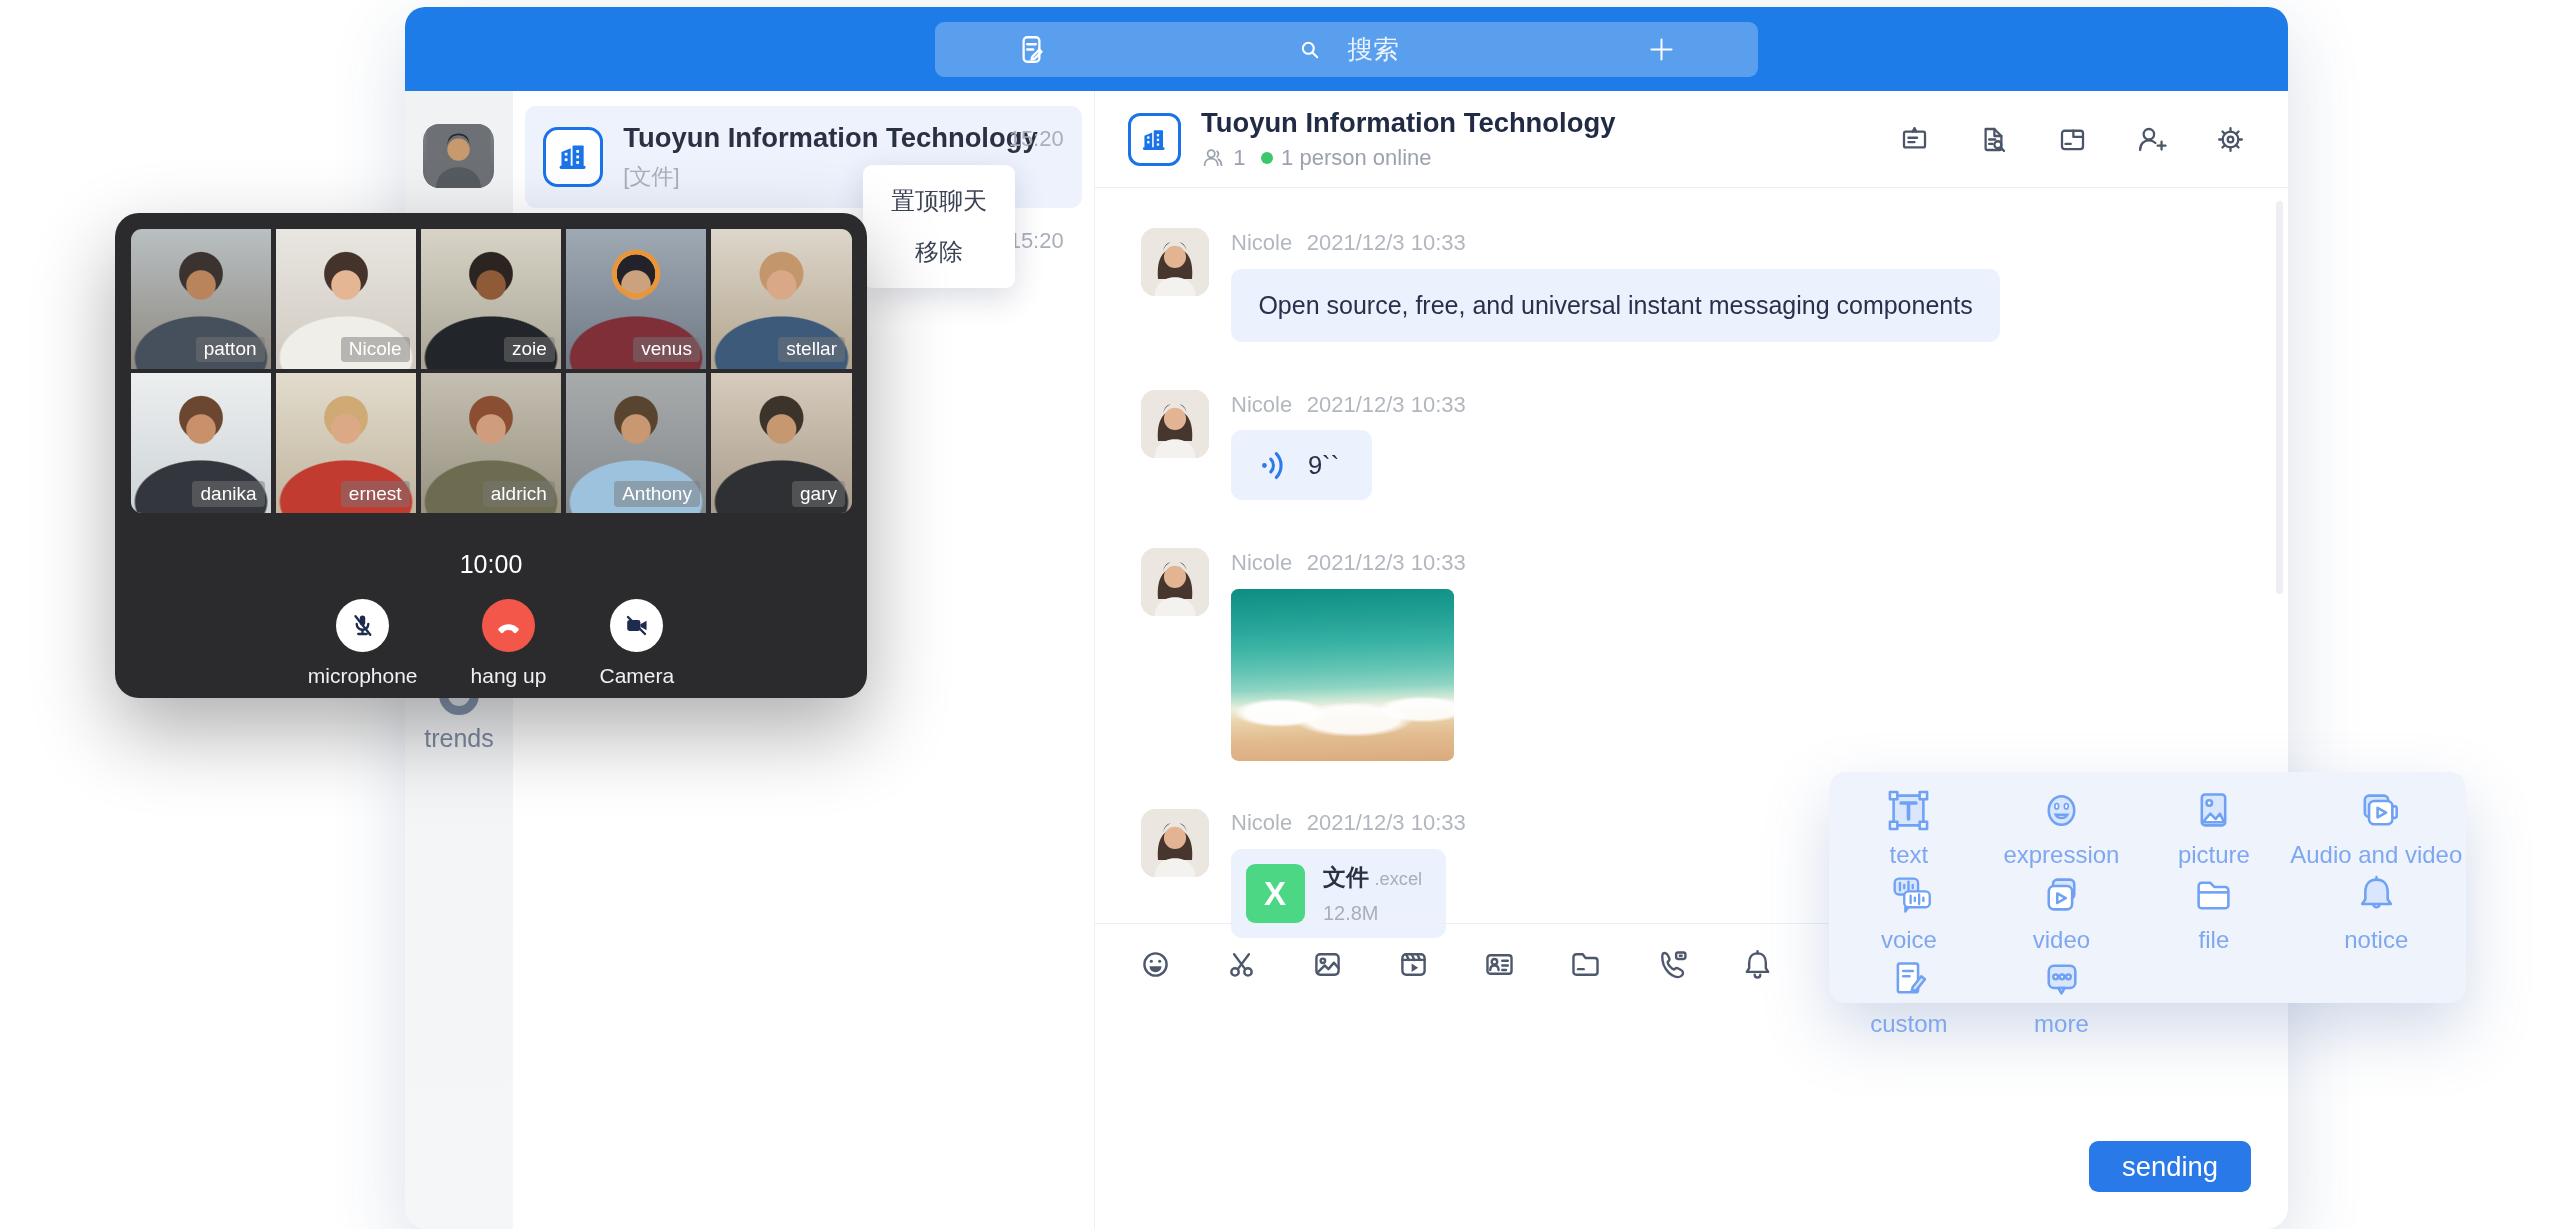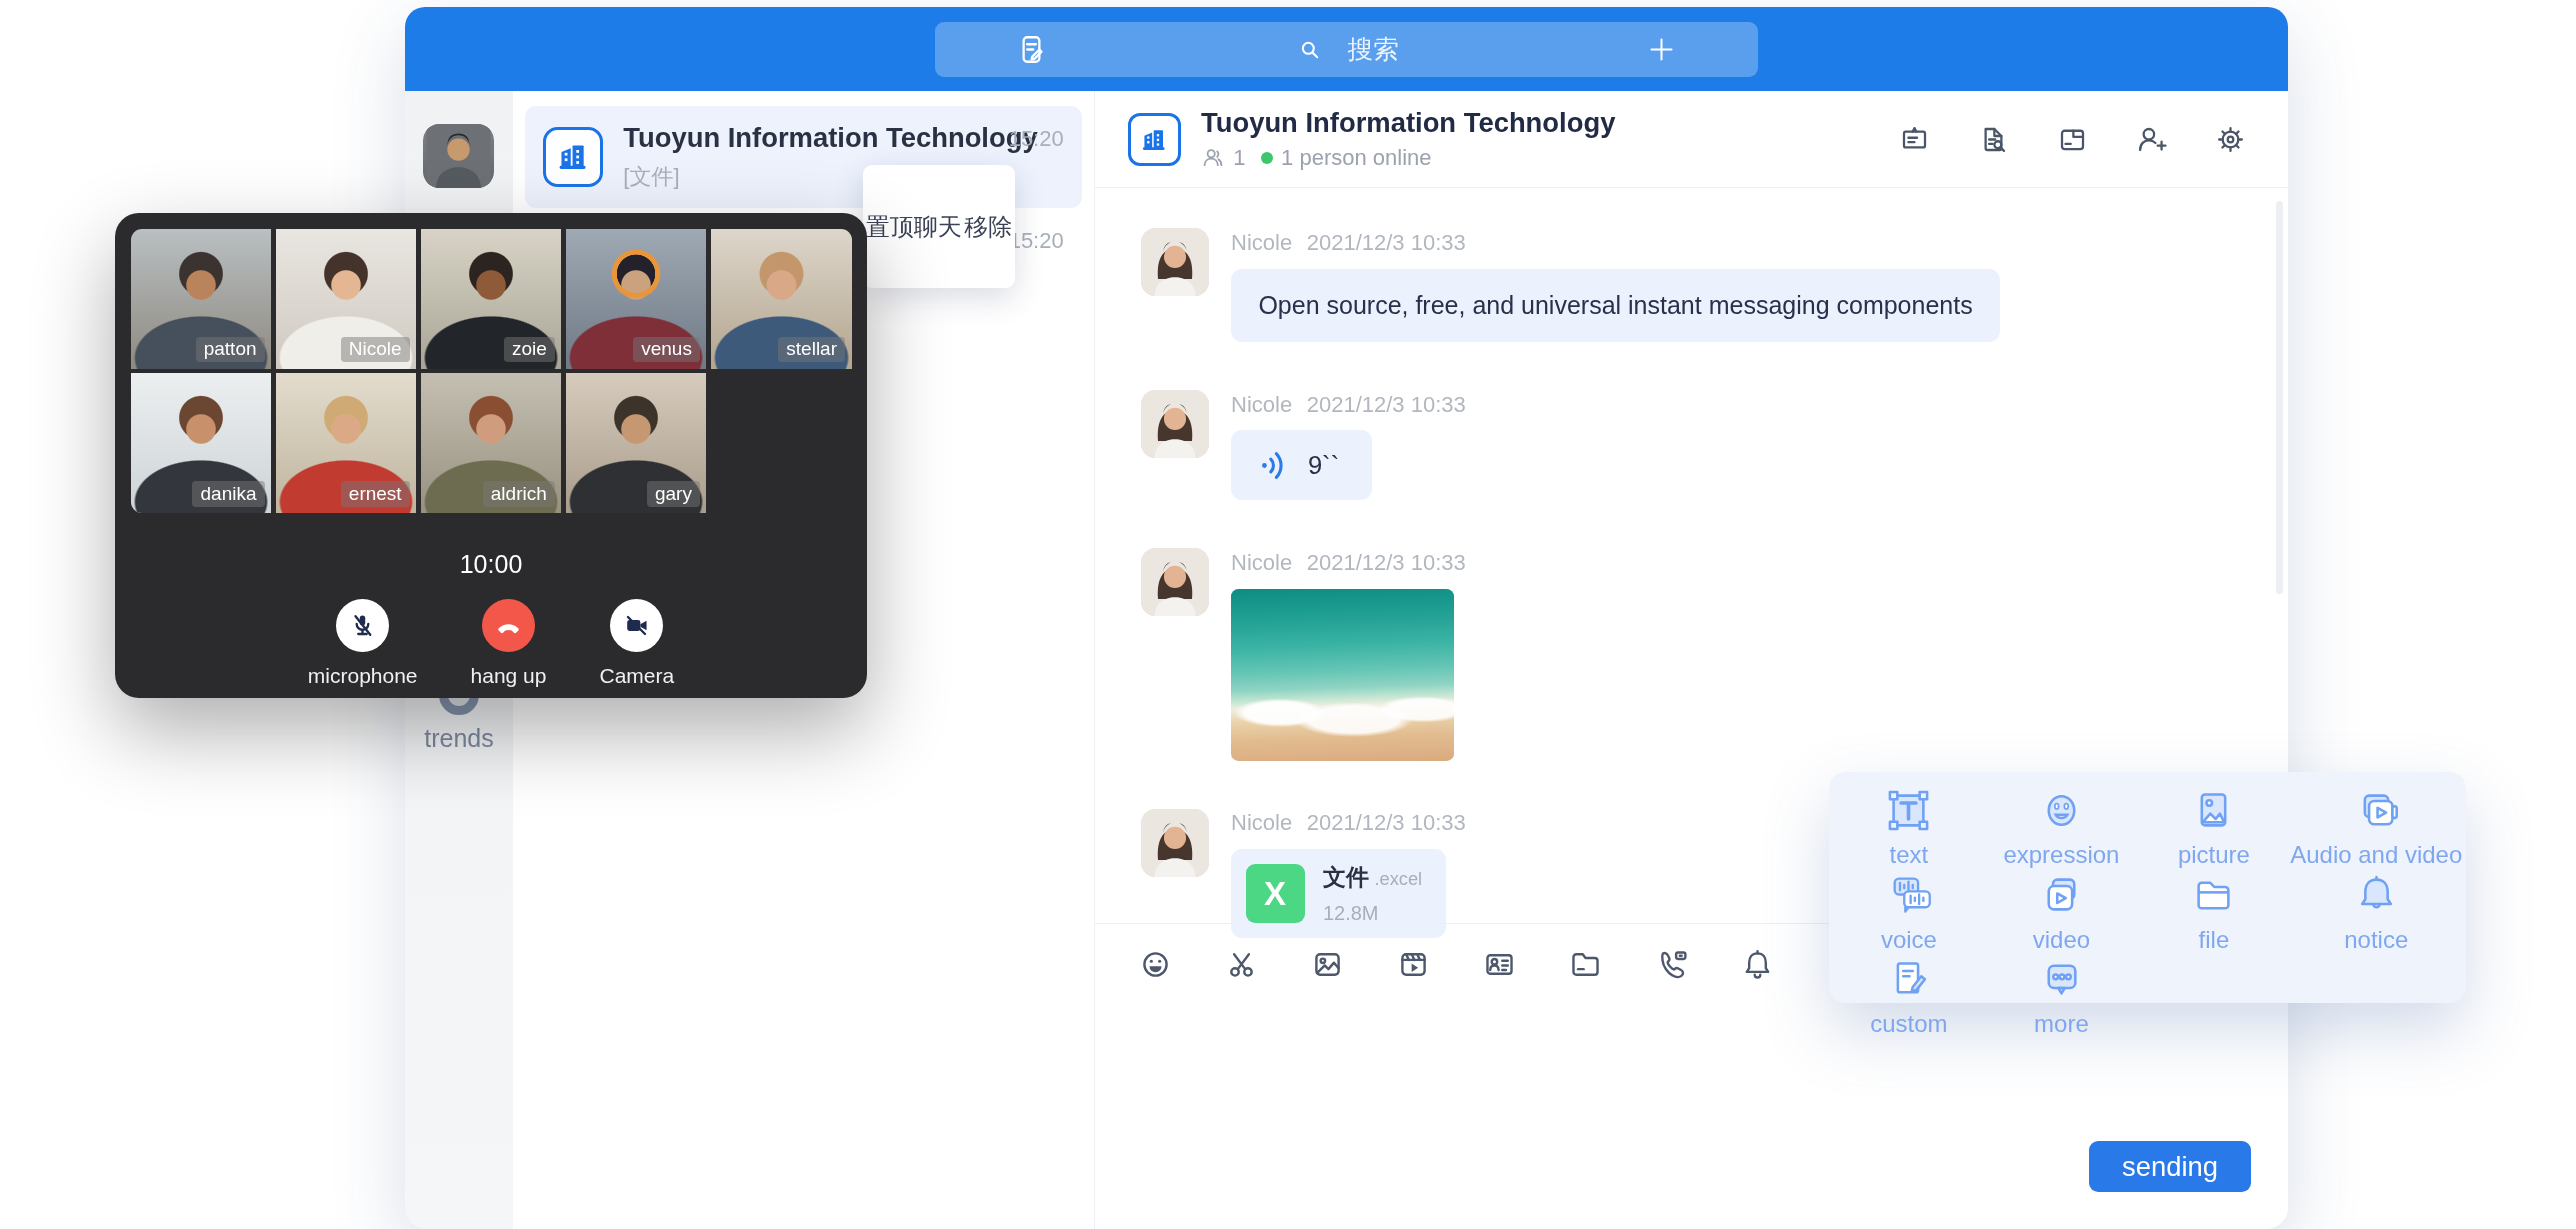--- a/index.html
+++ b/index.html
@@ -88,21 +88,21 @@
 
   .composer{flex:0 0 auto;height:306px;border-top:0.9px solid #ECEFF4;position:relative;
             padding:22px 0 0 42px;box-sizing:border-box;}
   .tools{display:flex;align-items:center;gap:49px;color:#4E586C;}
   .tools svg{width:37px;height:37px;display:block;}
   .send-btn{position:absolute;right:37px;bottom:37px;height:51px;padding:0 33px;border-radius:9.1px;
             background:#2979E8;color:#fff;font-size:27.4px;display:flex;align-items:center;border:none;}
 
   
   .menu{position:absolute;left:863px;top:165px;width:152px;height:123px;background:#fff;border-radius:9.1px;
-        box-shadow:0 9.1px 31px rgba(30,40,80,.16);display:flex;flex-direction:row;justify-content:space-evenly;
+        box-shadow:0 9.1px 31px rgba(30,40,80,.16);display:flex;flex-direction:column;justify-content:space-evenly;
         align-items:center;z-index:30;}
   .menu-item{font-size:24px;color:#3A4254;}
 
   
   .call{position:absolute;left:115px;top:213px;width:752px;height:485px;background:#2B2B2E;border-radius:24px;
         box-shadow:0 33px 82px rgba(0,0,0,.32);z-index:40;}
   .grid{position:absolute;left:15.6px;top:15.6px;width:721px;display:grid;grid-template-columns:repeat(5,1fr);
         gap:4.6px;border-radius:11px;overflow:hidden;}
   .tile{position:relative;height:140px;
     background:
@@ -442,20 +442,23 @@
         </div>
       <div class="tile t6">
           <span class="nm">danika</span>
         </div>
       <div class="tile t7">
           <span class="nm">ernest</span>
         </div>
       <div class="tile t8">
           <span class="nm">aldrich</span>
         </div>
+      <div class="tile t9">
+          <span class="nm">Anthony</span>
+        </div>
       <div class="tile t10">
           <span class="nm">gary</span>
         </div>
     </div>
     <div class="timer">10:00</div>
     <div class="controls">
       <div class="ctrl">
         <div class="cbtn white">
           <svg viewBox="0 0 40 40" fill="none" stroke="currentColor" stroke-width="3" stroke-linecap="round">
             <rect x="16.5" y="7" width="7" height="13" rx="3.5" fill="currentColor" stroke="none"></rect>

